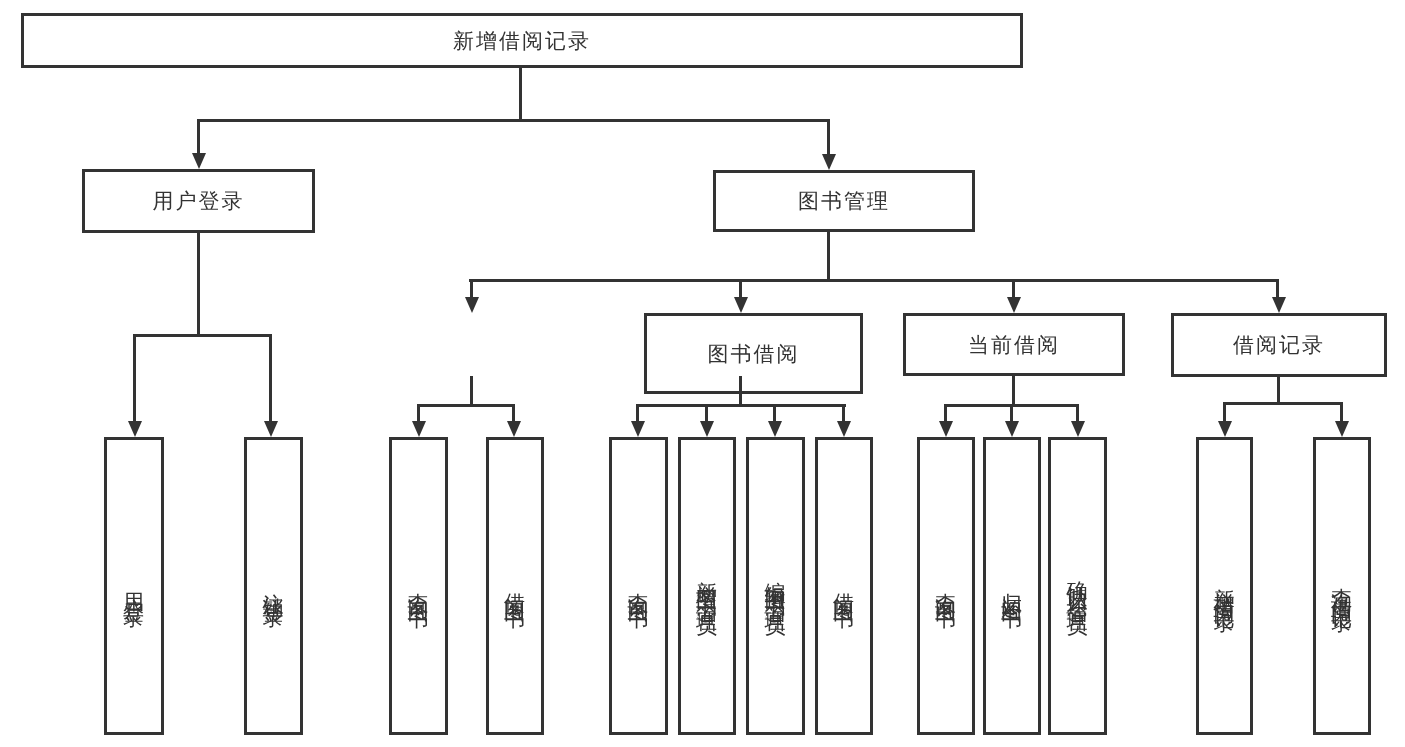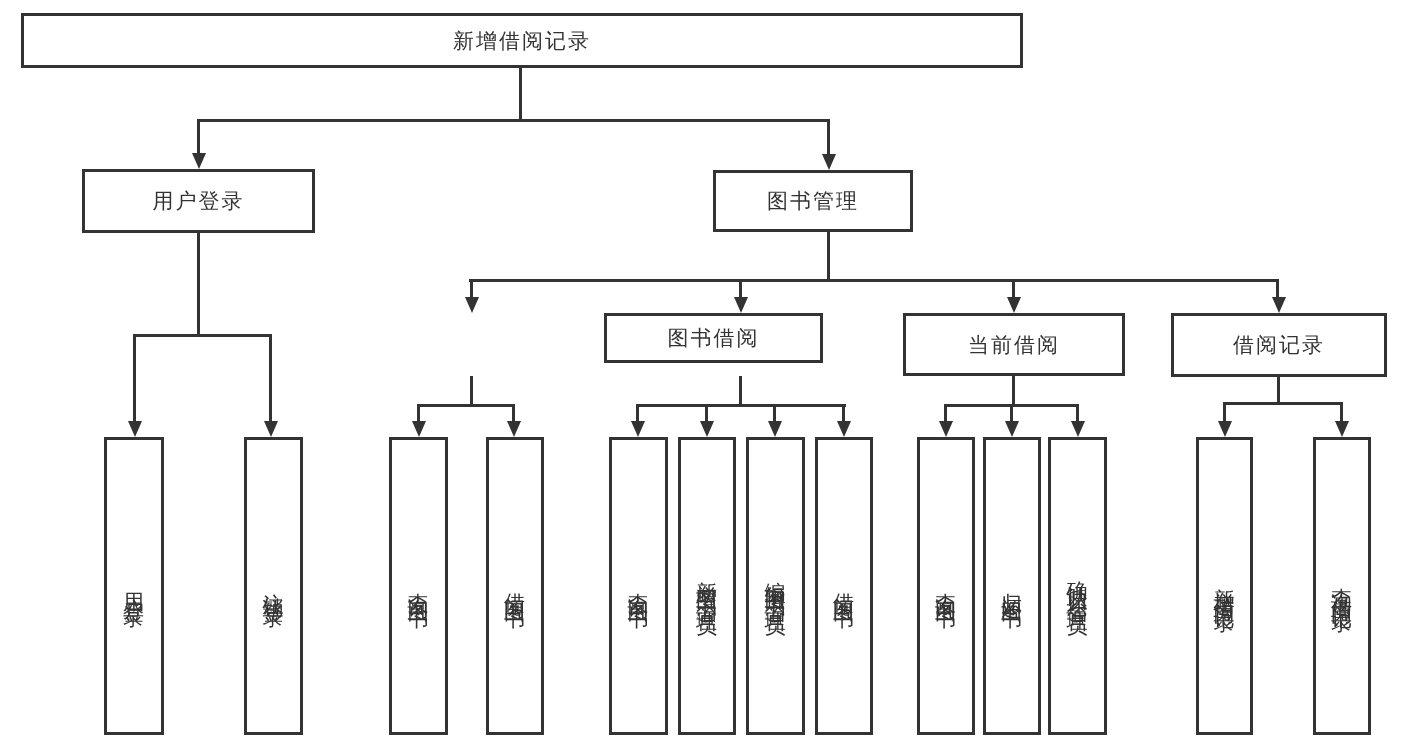--- a/index.html
+++ b/index.html
@@ -46,23 +46,23 @@
   .hl{height:3px;}
   .tri{
     position:absolute;width:0;height:0;
     border-left:7px solid transparent;
     border-right:7px solid transparent;
     border-top:16px solid var(--line);
   }
   
   #n-root{left:21px;top:13px;width:1002px;height:55px;}
   #n-user-login{left:82px;top:169px;width:233px;height:64px;}
-  #n-book-mgmt{left:713px;top:170px;width:200px;height:62px;font-family:Liberation Mono, monospace;}
+  #n-book-mgmt{left:713px;top:170px;width:262px;height:62px;font-family:Liberation Mono, monospace;}
   #n-new-book{left:362px;top:313px;width:221px;height:63px;}
-  #n-book-borrow{left:604px;top:313px;width:219px;height:50px;text-align:center;}
+  #n-book-borrow{left:644px;top:313px;width:219px;height:81px;text-align:center;}
   #n-cur-borrow{left:903px;top:313px;width:222px;height:63px;}
   #n-borrow-rec{left:1171px;top:313px;width:216px;height:64px;}
   #l-1a{left:104px;top:437px;width:60px;height:298px;}
   #l-1b{left:244px;top:437px;width:59px;height:298px;}
   #l-2a{left:389px;top:437px;width:59px;height:298px;}
   #l-2b{left:486px;top:437px;width:58px;height:298px;}
   #l-3a{left:609px;top:437px;width:59px;height:298px;}
   #l-3b{left:678px;top:437px;width:58px;height:298px;}
   #l-3c{left:746px;top:437px;width:59px;height:298px;}
   #l-3d{left:815px;top:437px;width:58px;height:298px;}

